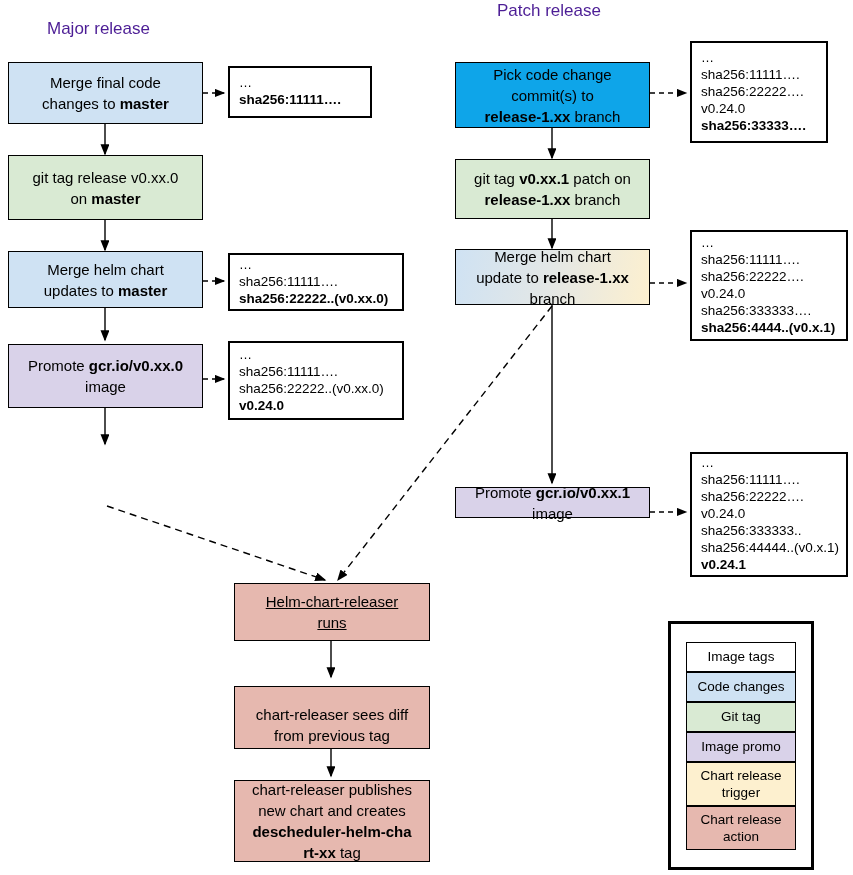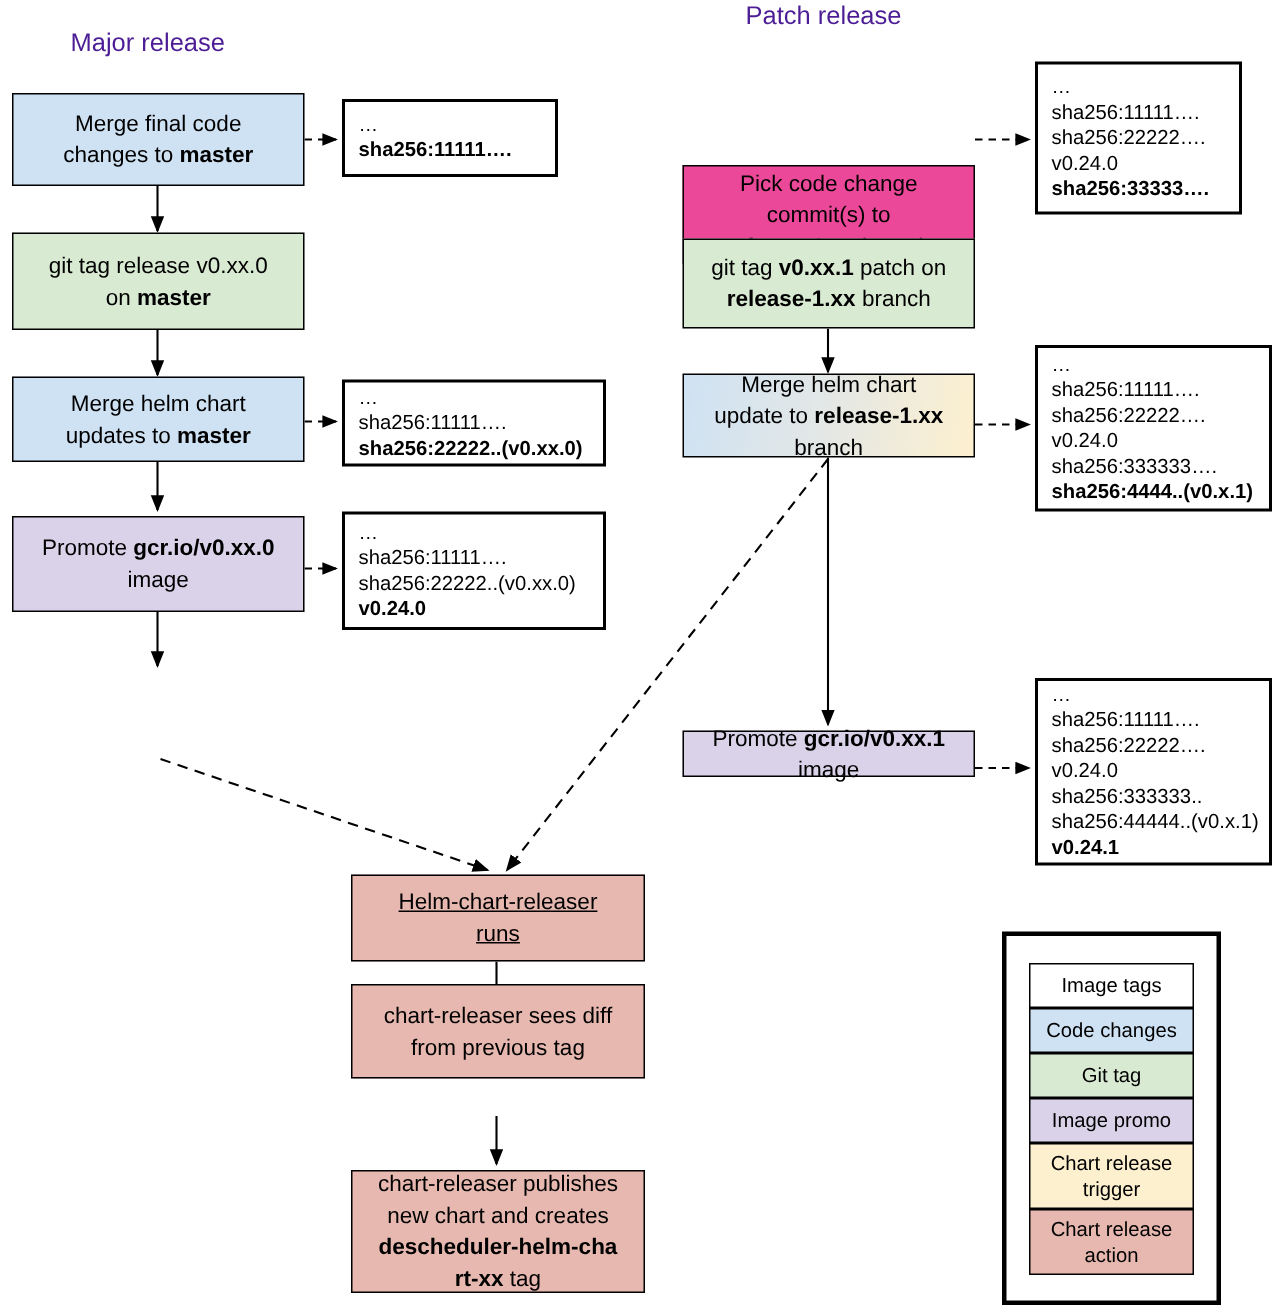--- a/index.html
+++ b/index.html
@@ -169,21 +169,21 @@
       <div class="ln">sha256:11111….</div>
       <div class="ln bold">sha256:22222..(v0.xx.0)</div>
     </div>
   <div class="note" id="note-major-3" style="left:228px; top:341px; width:176px; height:79px;">
       <div class="ln dots">…</div>
       <div class="ln">sha256:11111….</div>
       <div class="ln">sha256:22222..(v0.xx.0)</div>
       <div class="ln bold">v0.24.0</div>
     </div>
 
-  <div class="node" id="n-pick-code-change" style="left: 455px; top: 62px; width: 195px; height: 66px; background: #ec4899; margin-top: 48px;">
+  <div class="node" id="n-pick-code-change" style="left: 455px; top: 62px; width: 195px; height: 66px; background: #0ea5e9;">
       <div>
         <span class="t"><span>Pick code change</span></span>
         <span class="t"><span>commit(s) to</span></span>
         <span class="t"><b>release-1.xx</b><span> branch</span></span>
       </div>
     </div>
   <div class="node" id="n-git-tag-patch" style="left: 455px; top: 159px; width: 195px; height: 60px; background: rgb(217, 234, 211);">
       <div>
         <span class="t"><span>git tag </span><b>v0.xx.1</b><span> patch on</span></span>
         <span class="t"><b>release-1.xx</b><span> branch</span></span>
@@ -227,21 +227,21 @@
       <div class="ln">sha256:44444..(v0.x.1)</div>
       <div class="ln bold">v0.24.1</div>
     </div>
 
   <div class="node" id="n-helm-chart-releaser-runs" style="left: 234px; top: 583px; width: 196px; height: 58px; background: rgb(230, 184, 175); text-decoration: underline;">
       <div>
         <span class="t"><span>Helm-chart-releaser</span></span>
         <span class="t"><span>runs</span></span>
       </div>
     </div>
-  <div class="node" id="n-chart-releaser-sees-diff" style="left: 234px; top: 656px; width: 196px; height: 63px; background: rgb(230, 184, 175);">
+  <div class="node" id="n-chart-releaser-sees-diff" style="left: 234px; top: 686px; width: 196px; height: 63px; background: rgb(230, 184, 175); align-items: flex-end;">
       <div>
         <span class="t"><span>chart-releaser sees diff</span></span>
         <span class="t"><span>from previous tag</span></span>
       </div>
     </div>
   <div class="node" id="n-chart-releaser-publishes" style="left: 234px; top: 780px; width: 196px; height: 82px; background: rgb(230, 184, 175);">
       <div>
         <span class="t"><span>chart-releaser publishes</span></span>
         <span class="t"><span>new chart and creates</span></span>
         <span class="t"><b>descheduler-helm-cha</b></span>

